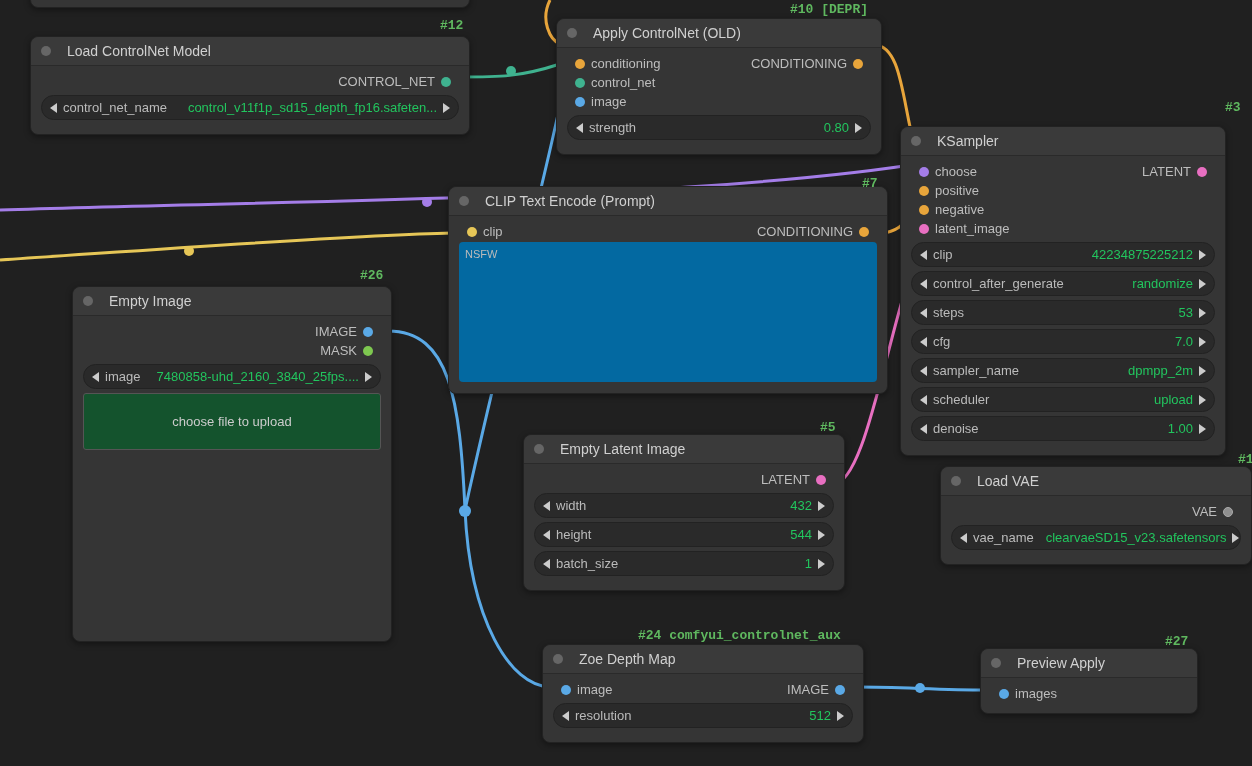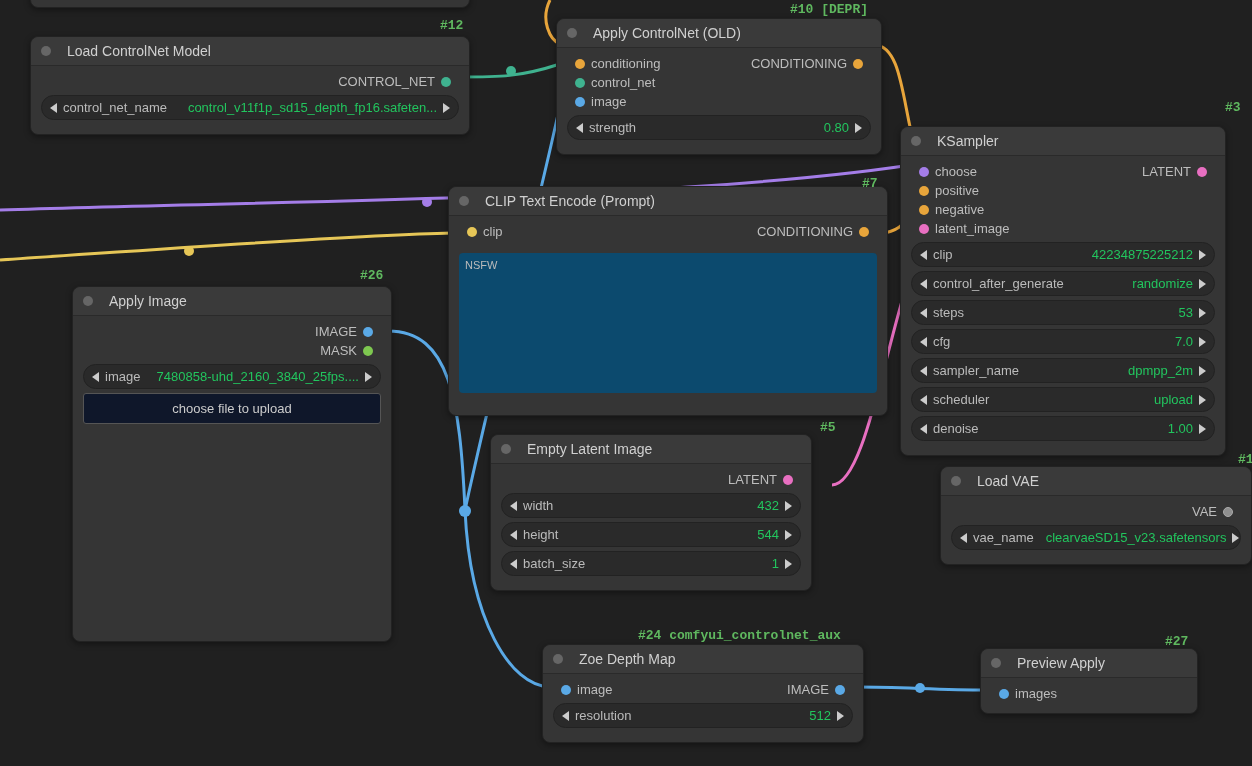--- a/index.html
+++ b/index.html
@@ -89,40 +89,40 @@
   .widget .arrow {
     width: 0; height: 0;
     border-top: 5px solid transparent;
     border-bottom: 5px solid transparent;
   }
   .arrow.left  { border-right: 7px solid #ccc; }
   .arrow.right { border-left: 7px solid #ccc; }
   .widget-label { flex: 1; padding: 0 6px; color: #bbb; }
   .widget-value { padding: 0 6px; color: #22c55e; font-weight: 500; }
   .button-row {
-    background: #0f172a;
+    background: #14532d;
     border: 1px solid #555;
     border-radius: 3px;
-    padding: 7px;
+    padding: 20px;
     margin: 4px 2px;
     text-align: center;
     color: #ccc;
   }
   .tag {
     position: absolute;
     color: #5fb85f;
     font-family: Liberation Mono, monospace;
     font-size: 13px;
     font-weight: bold;
     z-index: 3;
   }
   .textarea {
-    background: #0c4a6e;
+    background: #0369a1;
     border-radius: 4px;
-    margin: 12px 2px;
+    margin: 1px 2px;
     padding: 6px;
     min-height: 140px;
     color: #bbb;
     font-size: 11px;
   }
   .output-label {
     color: #bdbdbd;
     display: flex;
     align-items: center;
     justify-content: flex-end;
@@ -325,42 +325,42 @@
             <span class="slot-dot dot-orange"></span>
           </div>
       </div>
       <div class="textarea"><span>NSFW</span></div>
     </div>
   </div>
 
   <div class="node" style="left:72px; top:286px; width:320px; height:356px;">
     <div class="node-header">
       <span class="collapse-dot"></span>
-      <span>Apply Image</span>
+      <span>Empty Image</span>
     </div>
     <div class="node-body">
       <div class="output-label">
           <span>IMAGE</span>
           <span class="slot-dot dot-blue"></span>
         </div>
       <div class="output-label">
           <span>MASK</span>
           <span class="slot-dot dot-lime"></span>
         </div>
       <div class="widget">
         <span class="arrow left"></span>
         <span class="widget-label">image</span>
         <span class="widget-value">7480858-uhd_2160_3840_25fps....</span>
         <span class="arrow right"></span>
       </div>
       <div class="button-row"><span>choose file to upload</span></div>
     </div>
   </div>
 
-  <div class="node" style="left:490px; top:434px; width:322px;">
+  <div class="node" style="left:523px; top:434px; width:322px;">
     <div class="node-header">
       <span class="collapse-dot"></span>
       <span>Empty Latent Image</span>
     </div>
     <div class="node-body">
       <div class="output-label">
           <span>LATENT</span>
           <span class="slot-dot dot-pink"></span>
         </div>
       <div id="empty-latent-widgets">

